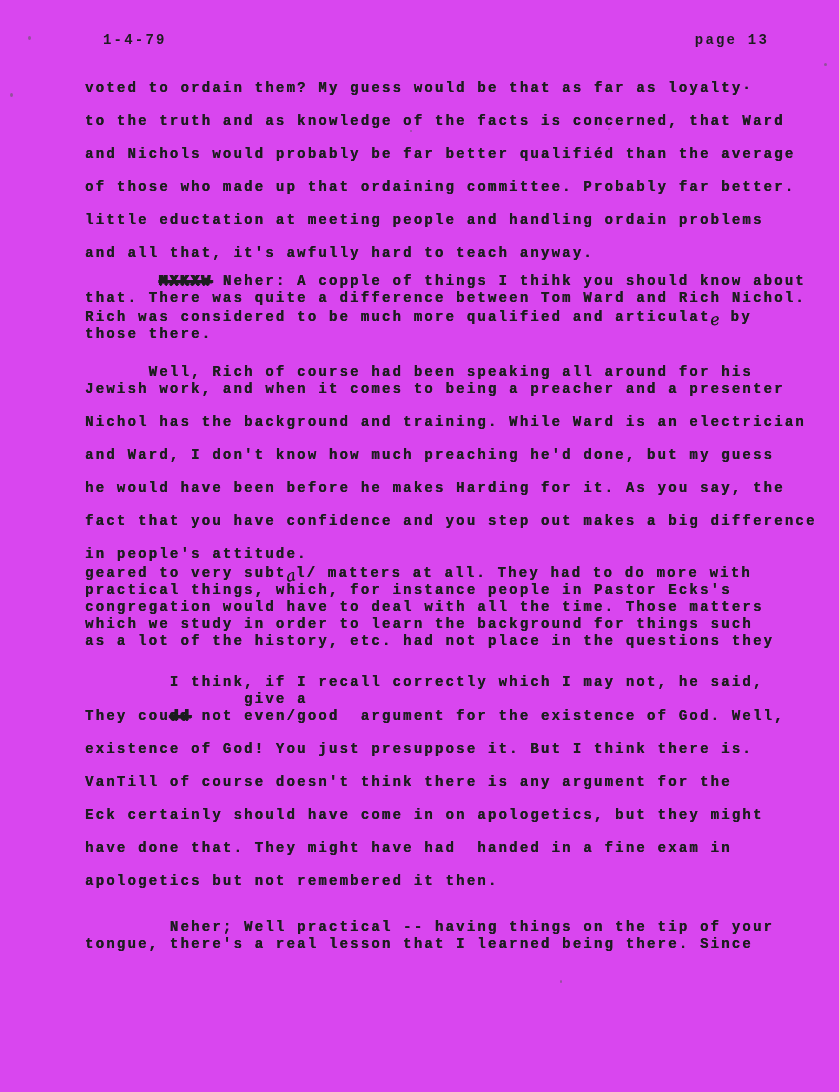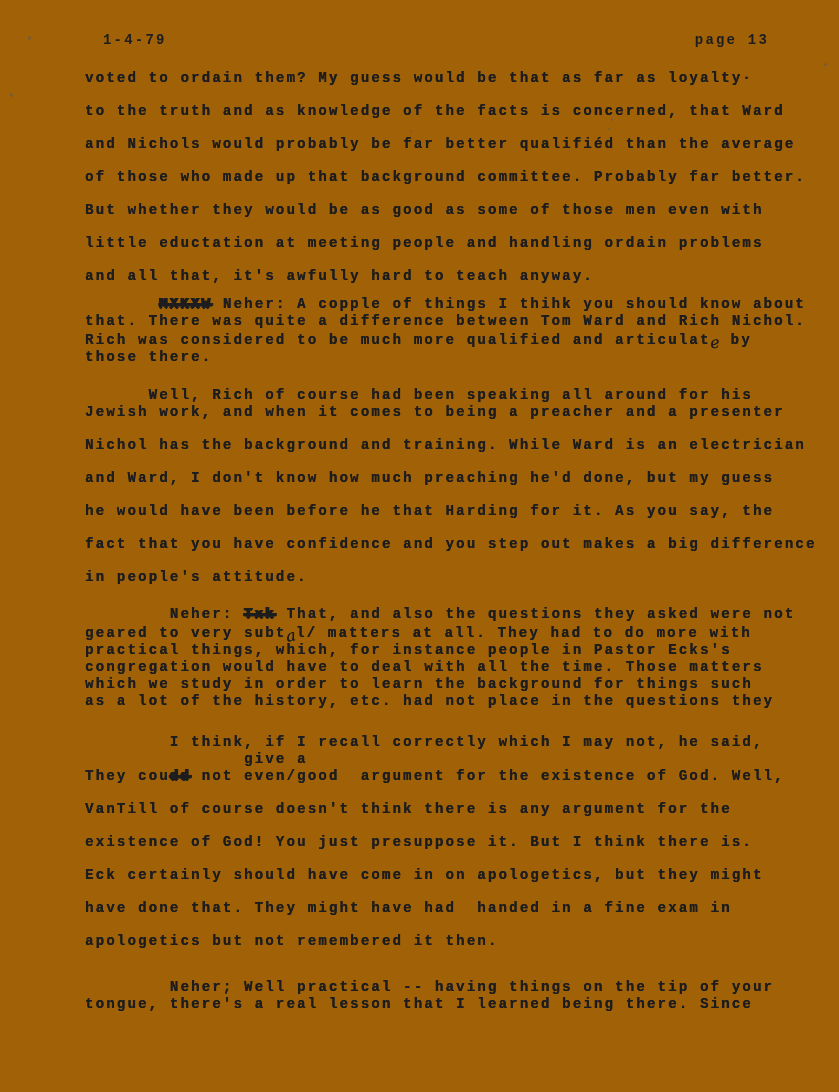--- a/index.html
+++ b/index.html
@@ -5,21 +5,21 @@
   html,body{margin:0;padding:0;}
   body{
     background:#777;
     font-family:"Liberation Mono","DejaVu Sans Mono",monospace;
   }
   .page{
     position:relative;
     width:839px;
     height:1092px;
     margin:0 auto;
-    background:#a16207;
+    background:#d946ef;
     color:#1d1d1f;
     overflow:hidden;
     box-sizing:border-box;
     padding:32px 0 0 85px;
     font-size:14px;
     font-weight:700;
     letter-spacing:2.2px;
   }
   .hdr{
     display:flex;
@@ -28,21 +28,21 @@
     padding-right:70px;
     line-height:17px;
     white-space:pre;
   }
   .ln{
     line-height:17px;
     white-space:pre;
     text-shadow:0.3px 0 0 currentColor;
   }
   
-  .g-h{margin-top:21px}
+  .g-h{margin-top:31px}
   .g-d{margin-top:16px}
   .g-s{margin-top:0}
   .g-p28{margin-top:11px}
   .g-p33{margin-top:24px}
   .g-p37{margin-top:20px}
   .g-p38{margin-top:21px}
   .g-p46{margin-top:29px}
   .xout{
     text-decoration:line-through;
     text-decoration-thickness:2.5px;
@@ -80,54 +80,52 @@
   <div class="hdr">
     <span>1-4-79</span>
     <span>page 13</span>
   </div>
 
   <main id="paragraphs">
       <div>
         <div class="ln g-h">voted to ordain them? My guess would be that as far as loyalty·</div>
         <div class="ln g-d">to the truth and as knowledge of the facts is concerned, that Ward</div>
         <div class="ln g-d">and Nichols would probably be far better qualifiéd than the average</div>
-        <div class="ln g-d">of those who made up that background committee. Probably far better.</div>
-        <div class="ln g-d">But whether they would be as good as some of those men even with</div>
+        <div class="ln g-d">of those who made up that ordaining committee. Probably far better.</div>
         <div class="ln g-d">little eductation at meeting people and handling ordain problems</div>
         <div class="ln g-d">and all that, it's awfully hard to teach anyway.</div>
       </div>
       <div>
         <div class="ln g-p28"><span>       </span><span class="xout">MXKXW</span><span> Neher: A copple of things I thihk you should know about</span></div>
         <div class="ln g-s">that. There was quite a difference between Tom Ward and Rich Nichol.</div>
         <div class="ln g-s"><span>Rich was considered to be much more qualified and articulat</span><span class="hand">e</span><span> by</span></div>
         <div class="ln g-s">those there.</div>
       </div>
       <div>
         <div class="ln g-p38">      Well, Rich of course had been speaking all around for his</div>
         <div class="ln g-s">Jewish work, and when it comes to being a preacher and a presenter</div>
         <div class="ln g-d">Nichol has the background and training. While Ward is an electrician</div>
         <div class="ln g-d">and Ward, I don't know how much preaching he'd done, but my guess</div>
-        <div class="ln g-d">he would have been before he that Harding for it. As you say, the</div>
+        <div class="ln g-d">he would have been before he makes Harding for it. As you say, the</div>
         <div class="ln g-d">fact that you have confidence and you step out makes a big difference</div>
         <div class="ln g-d">in people's attitude.</div>
       </div>
       <div>
-        <div class="ln g-p37"><span>        Neher: </span><span class="xout">Txk</span><span> That, and also the questions they asked were not</span></div>
         <div class="ln g-s"><span>geared to very subt</span><span class="hand">a</span><span>l/ matters at all. They had to do more with</span></div>
         <div class="ln g-s">practical things, which, for instance people in Pastor Ecks's</div>
         <div class="ln g-s">congregation would have to deal with all the time. Those matters</div>
         <div class="ln g-s">which we study in order to learn the background for things such</div>
         <div class="ln g-s">as a lot of the history, etc. had not place in the questions they</div>
       </div>
       <div>
         <div class="ln g-p33">        I think, if I recall correctly which I may not, he said,</div>
         <div class="ln g-s">               give a</div>
         <div class="ln g-s"><span>They cou</span><span class="xout">dd</span><span> not even/good  argument for the existence of God. Well,</span></div>
+        <div class="ln g-d">existence of God! You just presuppose it. But I think there is.</div>
         <div class="ln g-d">VanTill of course doesn't think there is any argument for the</div>
-        <div class="ln g-d">existence of God! You just presuppose it. But I think there is.</div>
         <div class="ln g-d">Eck certainly should have come in on apologetics, but they might</div>
         <div class="ln g-d">have done that. They might have had  handed in a fine exam in</div>
         <div class="ln g-d">apologetics but not remembered it then.</div>
       </div>
       <div>
         <div class="ln g-p46">        Neher; Well practical -- having things on the tip of your</div>
         <div class="ln g-s">tongue, there's a real lesson that I learned being there. Since</div>
       </div>
     </main>
 

